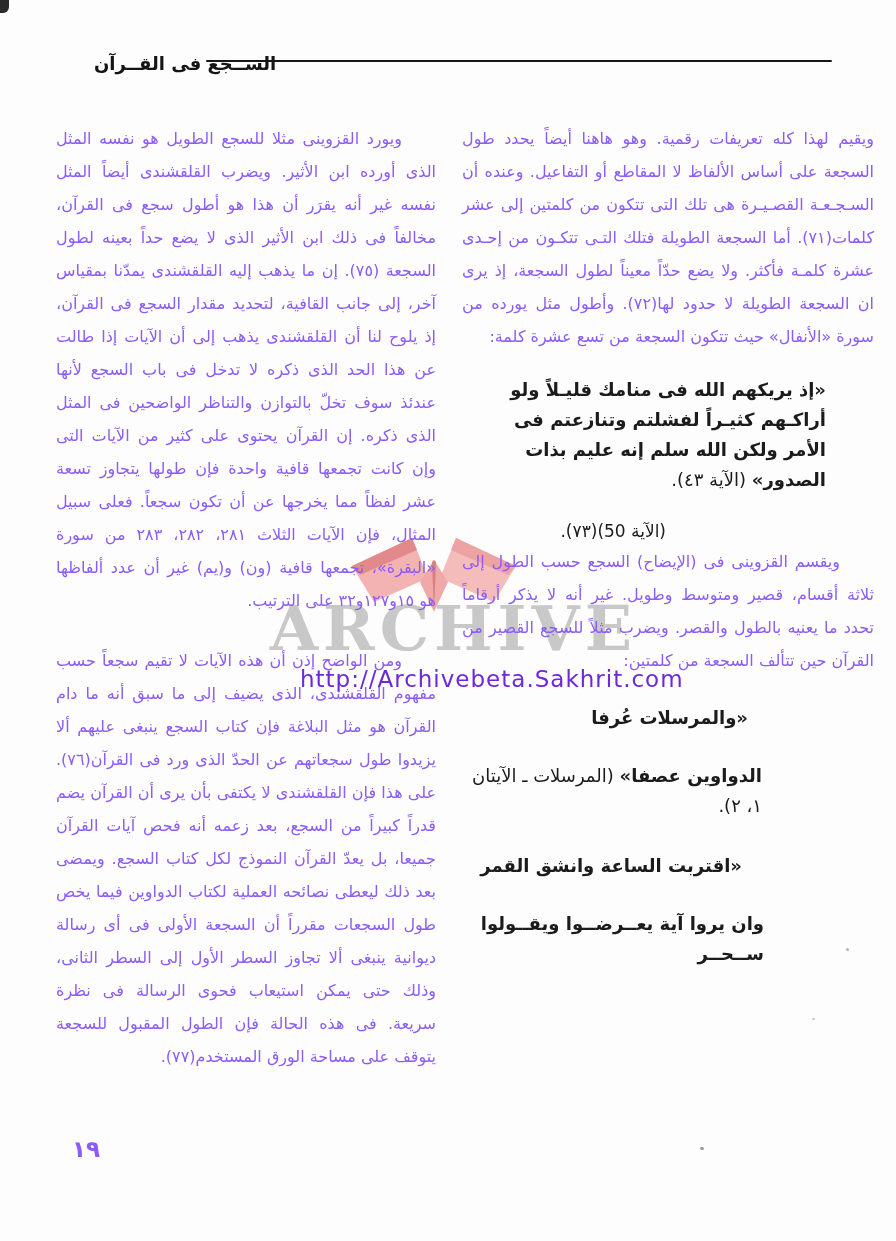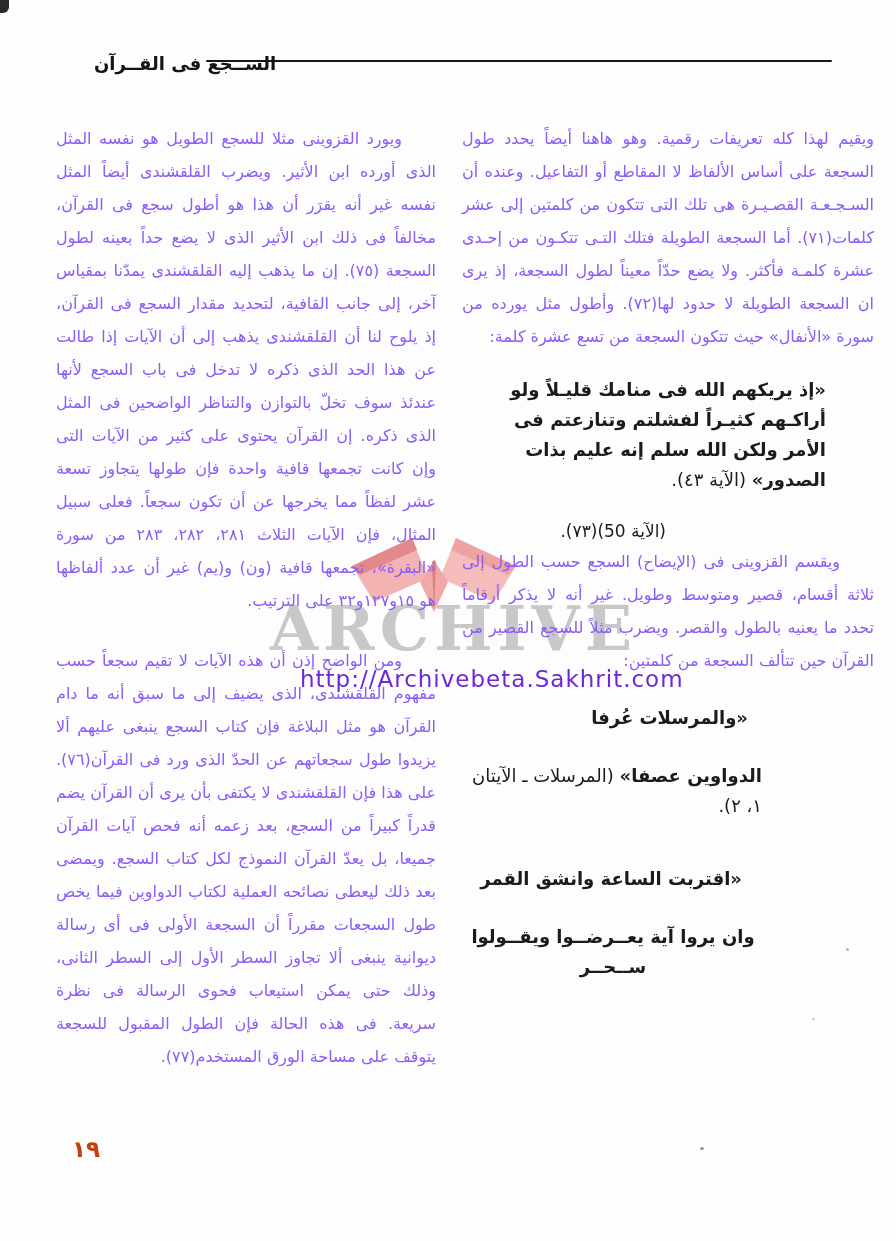--- a/index.html
+++ b/index.html
@@ -40,30 +40,30 @@
   .col-right{width:412px;}
   .col-left{width:380px;}
   .para{
     font-size:16px;line-height:33px;text-align:justify;margin:0;
     color:#8b5cf6;
   }
   .indent{text-indent:34px;}
   .quote{
     font-size:18px;line-height:30px;text-align:right;margin:22px 48px 0 4px;
   }
-  .q-bold{font-weight:bold;text-align:center;}
+  .q-bold{font-weight:bold;}
   .cite{font-weight:normal;}
   .cite-line{margin:2px 168px 0 0;text-align:right;font-size:17px;line-height:28px;}
   .quote-deep{margin:26px 126px 0 0;text-align:right;font-size:18px;line-height:30px;}
   .mt26{}
   .mt30{margin-top:27px;}
   
   .page-number{
     position:absolute;left:72px;top:1136px;
-    font-size:23px;font-weight:bold;color:#c2410c;
+    font-size:23px;font-weight:bold;color:#8b5cf6;
   }
   
   .corner-mark{position:absolute;left:0;top:0;width:9px;height:13px;background:#2a2a2a;border-radius:0 0 6px 0;}
   .speck1{position:absolute;left:700px;top:1147px;width:4px;height:3px;background:#9a9a9a;border-radius:50%;}
   .speck2{position:absolute;left:846px;top:948px;width:3px;height:3px;background:#b5b5b5;border-radius:50%;}
   .speck3{position:absolute;left:812px;top:1018px;width:3px;height:2px;background:#c4c4c4;border-radius:50%;}
 </style>
 </head>
 <body>
 
@@ -108,21 +108,21 @@
 
     <p class="para indent mt26">ويقسم القزوينى فى (الإيضاح) السجع حسب الطول إلى ثلاثة أقسام، قصير ومتوسط وطويل. غير أنه لا يذكر أرقاماً تحدد ما يعنيه بالطول والقصر. ويضرب مثلاً للسجع القصير من القرآن حين تتألف السجعة من كلمتين:</p>
 
     <div class="quote-deep q-bold">«والمرسلات عُرفا</div>
     <div class="quote-deep" style="margin-top:28px;margin-right:112px;">
       <span class="q-bold">الدواوين عصفا»</span>
       <span class="cite">(المرسلات ـ الآيتان ١، ٢).</span>
     </div>
 
 
-    <div class="quote-deep q-bold" style="margin-top:43px;margin-right:132px;">«اقتربت الساعة وانشق القمر</div>
+    <div class="quote-deep q-bold" style="margin-top:30px;margin-right:132px;">«اقتربت الساعة وانشق القمر</div>
     <div class="quote q-bold" style="margin-top:28px;margin-right:110px;margin-left:0;">وان يروا آية يعــرضــوا ويقــولوا ســحــر</div>
 
   </div>
 
   <div class="col col-left">
     <p class="para indent">ويورد القزوينى مثلا للسجع الطويل هو نفسه المثل الذى أورده ابن الأثير. ويضرب القلقشندى أيضاً المثل نفسه غير أنه يقرَر أن هذا هو أطول سجع فى القرآن، مخالفاً فى ذلك ابن الأثير الذى لا يضع حداً بعينه لطول السجعة (٧٥). إن ما يذهب إليه القلقشندى يمدّنا بمقياس آخر، إلى جانب القافية، لتحديد مقدار السجع فى القرآن، إذ يلوح لنا أن القلقشندى يذهب إلى أن الآيات إذا طالت عن هذا الحد الذى ذكره لا تدخل فى باب السجع لأنها عندئذ سوف تخلّ بالتوازن والتناظر الواضحين فى المثل الذى ذكره. إن القرآن يحتوى على كثير من الآيات التى وإن كانت تجمعها قافية واحدة فإن طولها يتجاوز تسعة عشر لفظاً مما يخرجها عن أن تكون سجعاً. فعلى سبيل المثال، فإن الآيات الثلاث ٢٨١، ٢٨٢، ٢٨٣ من سورة «البقرة»، تجمعها قافية (ون) و(يم) غير أن عدد ألفاظها هو ١٥و١٢٧و٣٢ على الترتيب.</p>
     <p class="para indent mt30">ومن الواضح إذن أن هذه الآيات لا تقيم سجعاً حسب مفهوم القلقشندى، الذى يضيف إلى ما سبق أنه ما دام القرآن هو مثل البلاغة فإن كتاب السجع ينبغى عليهم ألا يزيدوا طول سجعاتهم عن الحدّ الذى ورد فى القرآن(٧٦). على هذا فإن القلقشندى لا يكتفى بأن يرى أن القرآن يضم قدراً كبيراً من السجع، بعد زعمه أنه فحص آيات القرآن جميعا، بل يعدّ القرآن النموذج لكل كتاب السجع. ويمضى بعد ذلك ليعطى نصائحه العملية لكتاب الدواوين فيما يخص طول السجعات مقرراً أن السجعة الأولى فى أى رسالة ديوانية ينبغى ألا تجاوز السطر الأول إلى السطر الثانى، وذلك حتى يمكن استيعاب فحوى الرسالة فى نظرة سريعة. فى هذه الحالة فإن الطول المقبول للسجعة يتوقف على مساحة الورق المستخدم(٧٧).</p>
   </div>
 
 </div>

